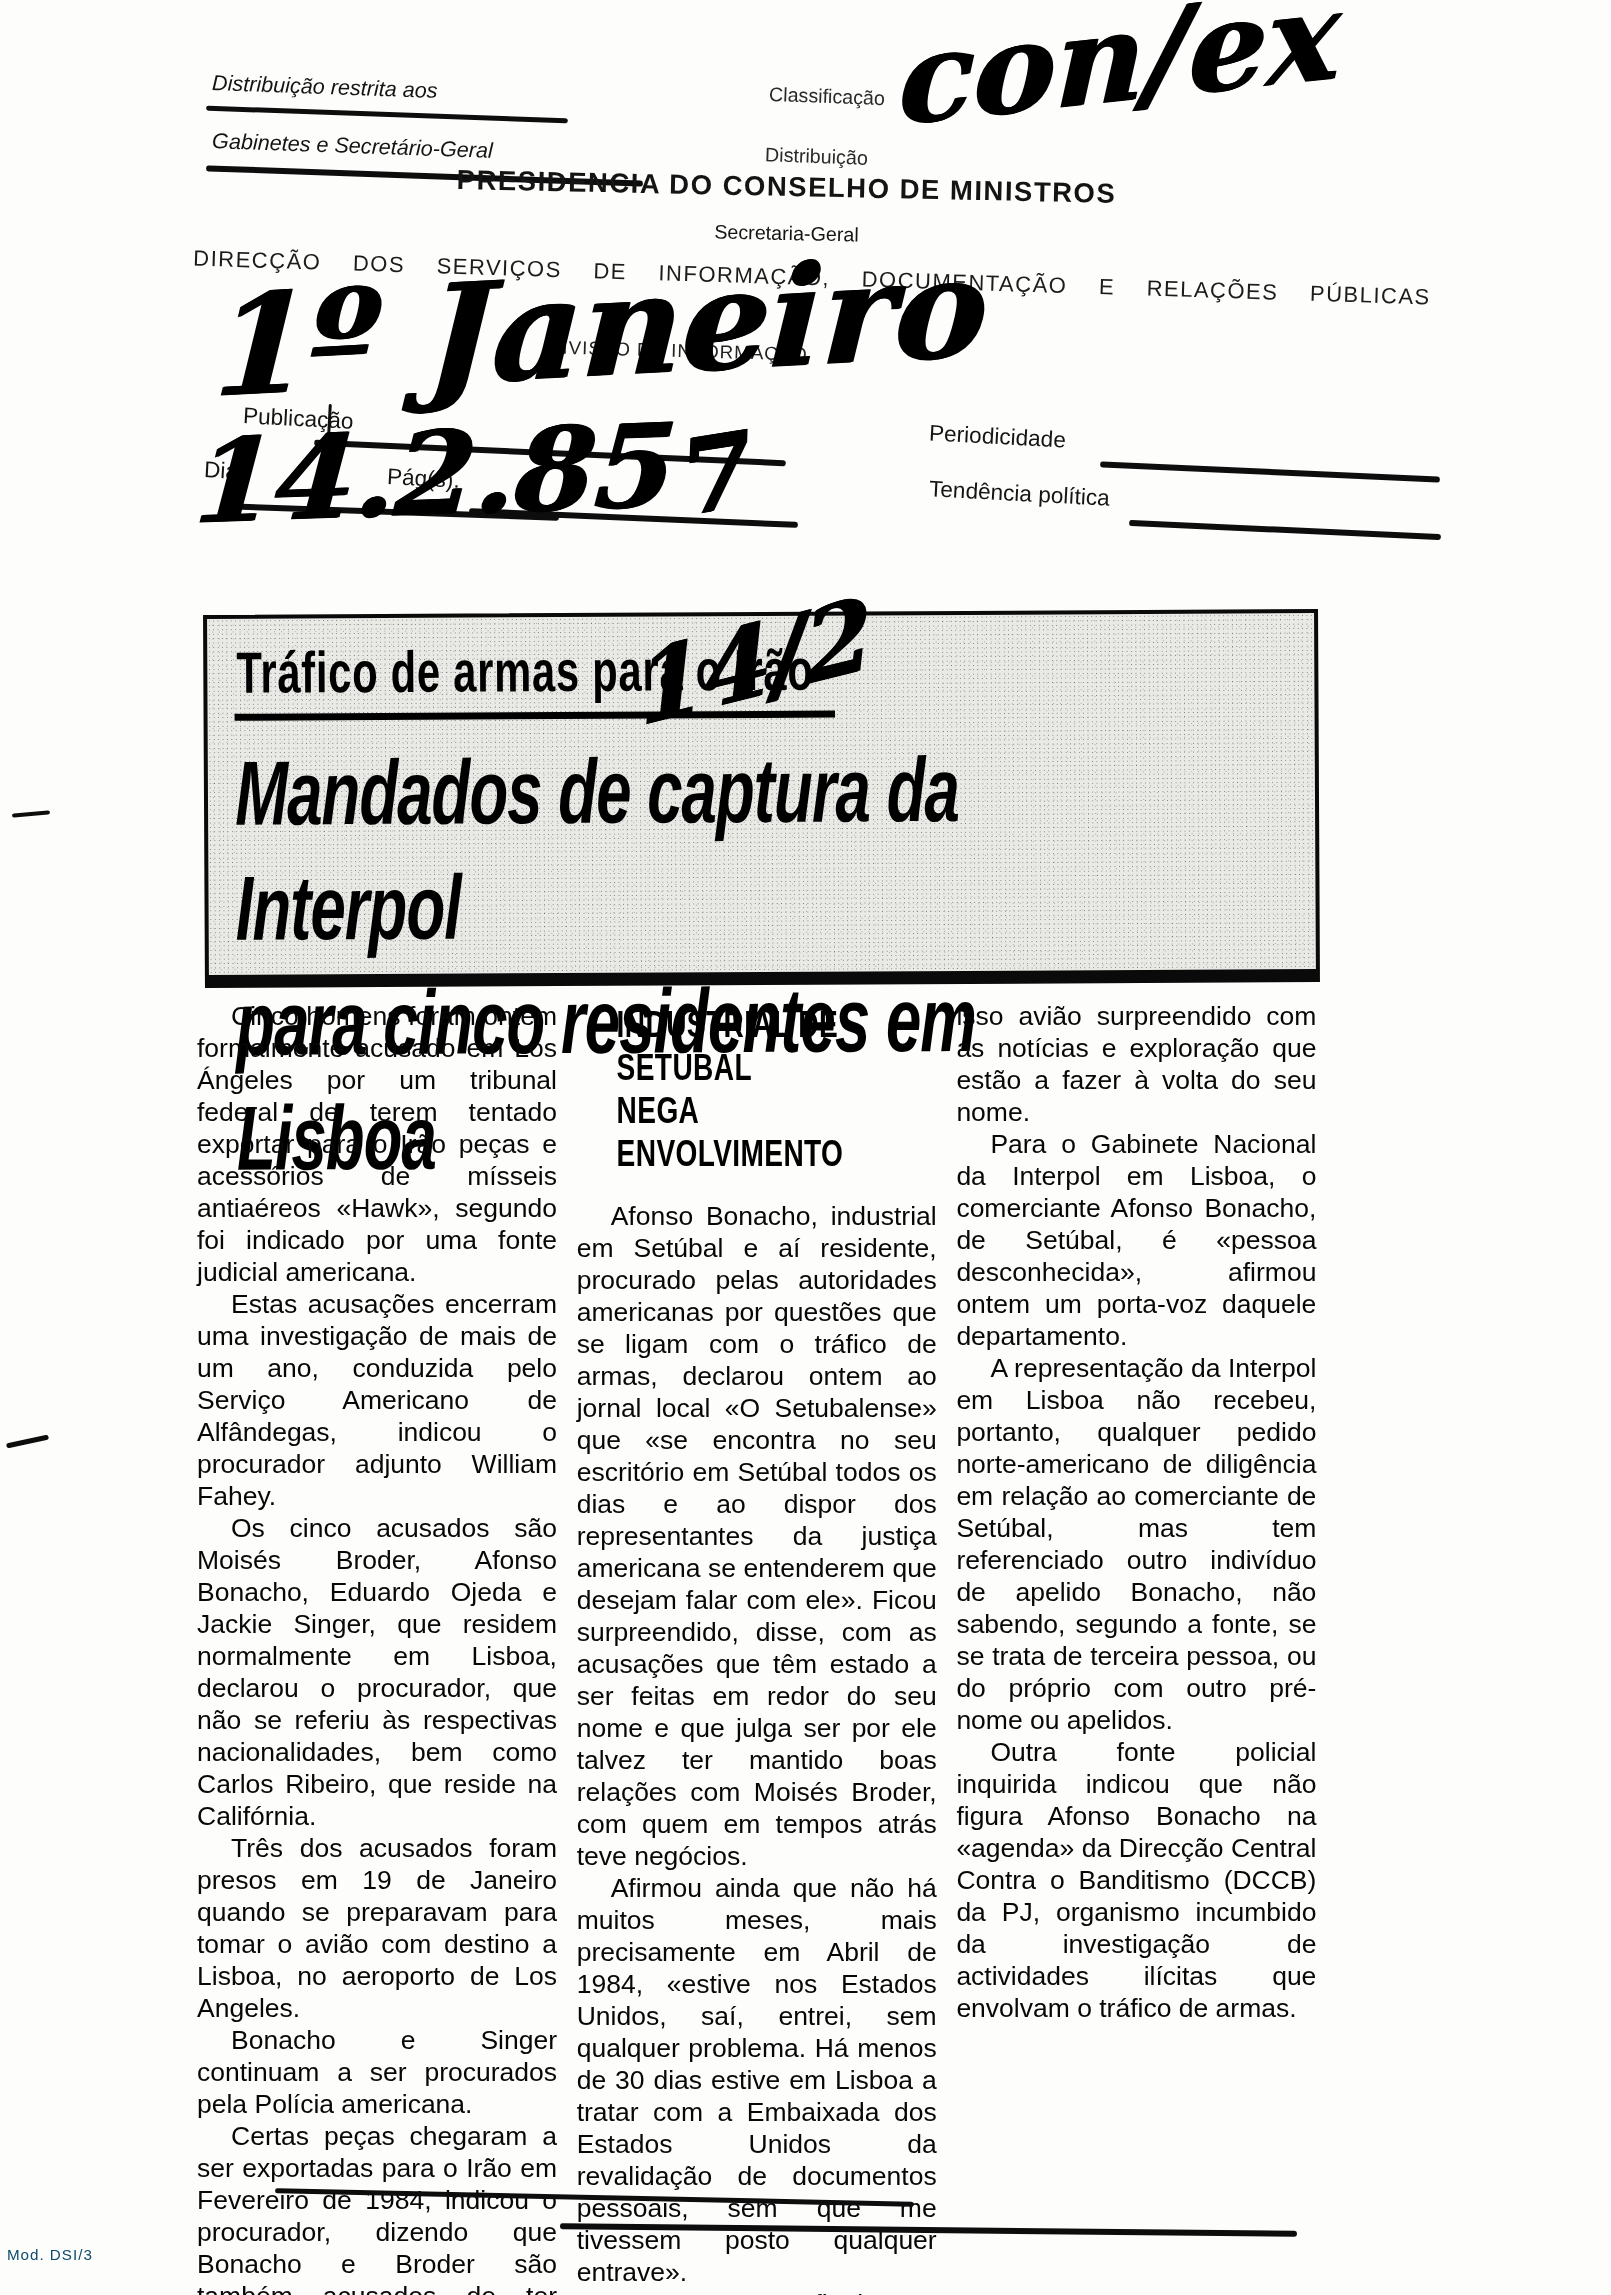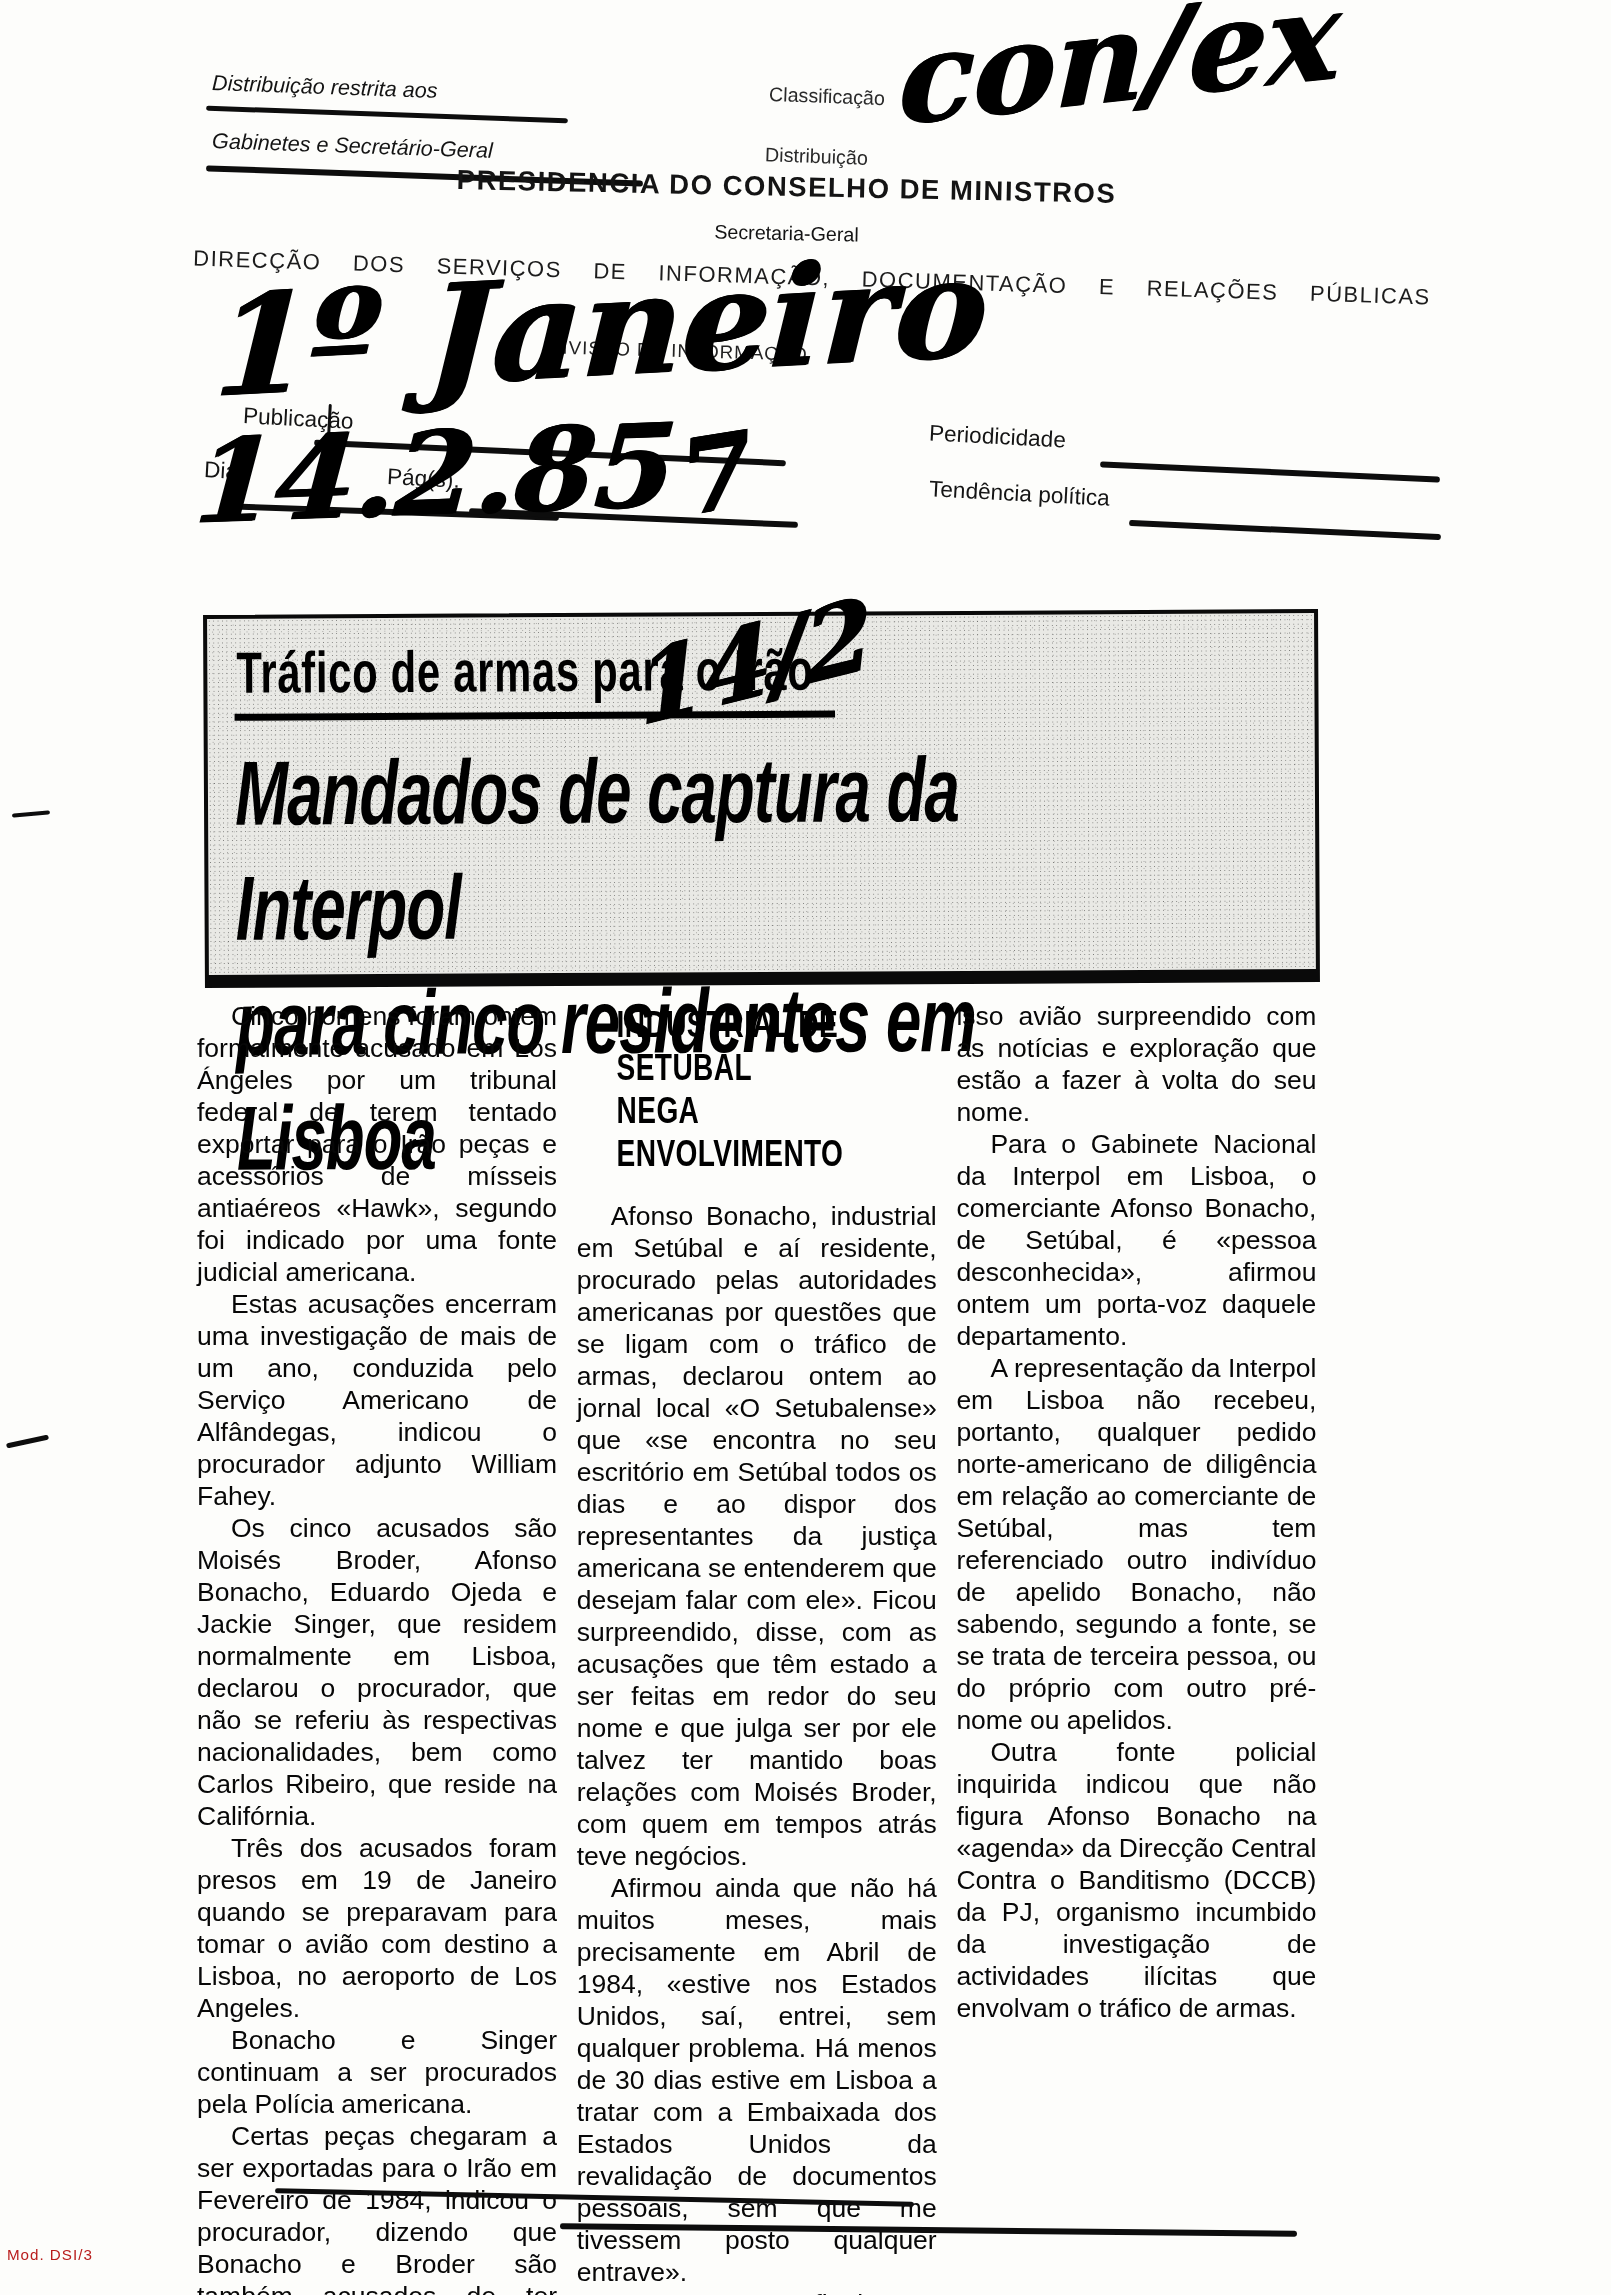--- a/index.html
+++ b/index.html
@@ -88,21 +88,21 @@
   .col2-heading div{
     display:inline-block; transform:scaleX(0.78); transform-origin:center top;
     font-size:36px; line-height:43px; font-weight:800; letter-spacing:0.5px; color:#000;
   }
 
   
   .scrib1{left:275px; top:2195px; width:639px; height:5.4px; transform:rotate(1.2deg); z-index:5;}
   .scrib2{left:560px; top:2227px; width:737px; height:5.9px; transform:rotate(0.6deg); z-index:5;}
   .dash1{left:12.3px; top:812px; width:38px; height:4.4px; transform:rotate(-5deg);}
   .dash2{left:5.9px; top:1439px; width:43px; height:4.9px; transform:rotate(-12deg);}
-  .mod{left:6.9px; top:2246px; font-size:15.2px; letter-spacing:1px; color:#b91c1c;}
+  .mod{left:6.9px; top:2246px; font-size:15.2px; letter-spacing:1px; color:#0c4a6e;}
 </style>
 </head>
 <body>
 
 <div class="sheet">
 
   <div class="lbl note1">Distribuição restrita aos</div>
   <div class="rule note1-rule"></div>
   <div class="lbl note2">Gabinetes e Secretário-Geral</div>
   <div class="rule note2-rule"></div>

